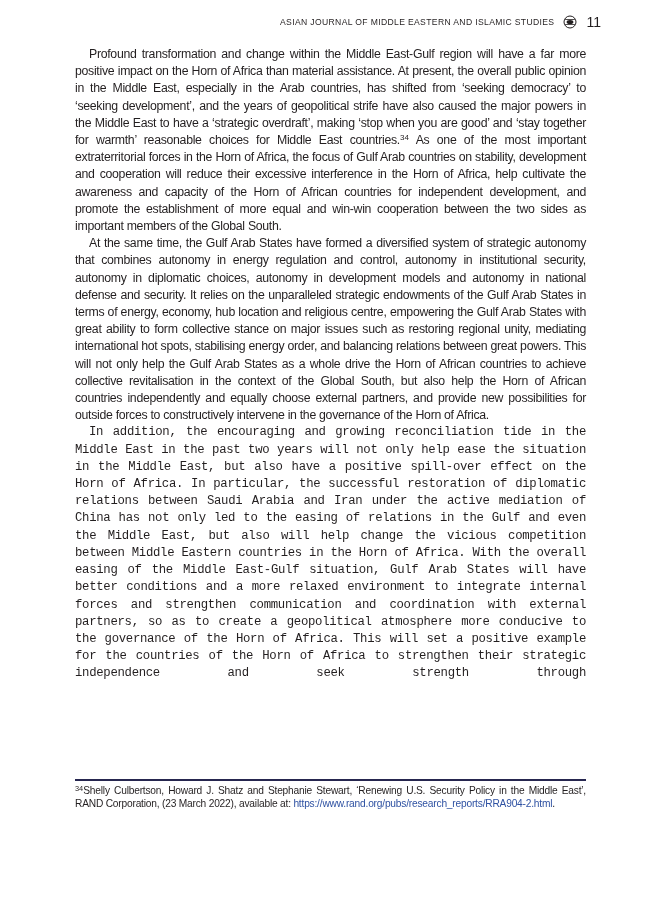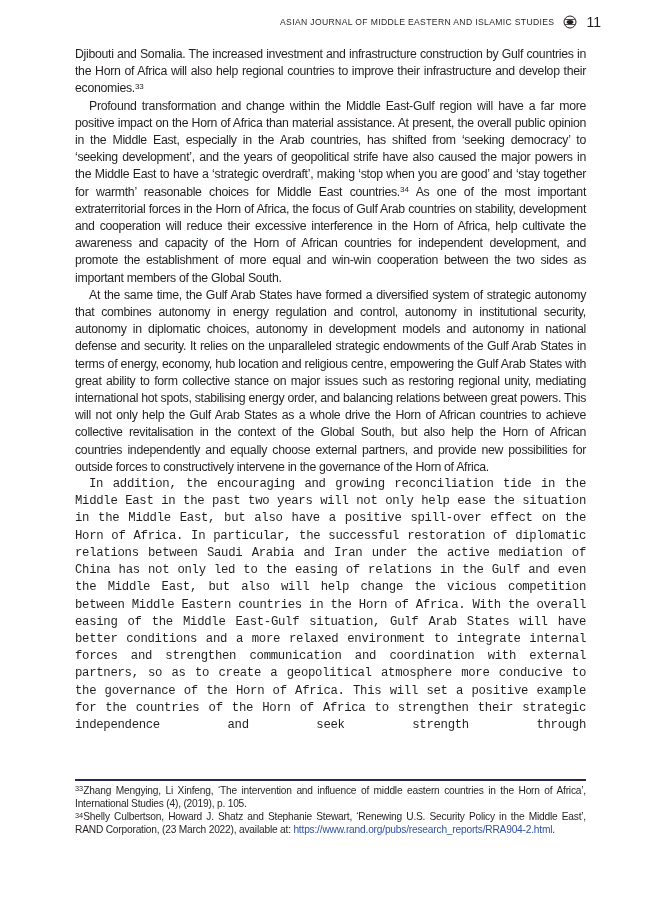--- a/index.html
+++ b/index.html
@@ -117,25 +117,23 @@
         <circle cx="7" cy="7" r="6" fill="none" stroke="#231f20" stroke-width="1"></circle>
         <line x1="2.1" y1="4.5" x2="11.9" y2="4.5" stroke="#231f20" stroke-width="0.8"></line>
         <line x1="2.1" y1="9.5" x2="11.9" y2="9.5" stroke="#231f20" stroke-width="0.8"></line>
         <ellipse cx="7" cy="7" rx="3.4" ry="2.1" fill="#231f20"></ellipse>
       </svg>
     </span>
     <span class="page-number">11</span>
   </div>
 
   <div class="body-text">
-    <p class="para no-indent"><span>Djibouti and Somalia. The increased investment and infrastructure construction by Gulf countries in the Horn of Africa will also help regional countries to improve their infrastructure and develop their economies.</span><sup>33</sup></p>
     <p class="para"><span>Profound transformation and change within the Middle East-Gulf region will have a far more positive impact on the Horn of Africa than material assistance. At present, the overall public opinion in the Middle East, especially in the Arab countries, has shifted from ‘seeking democracy’ to ‘seeking development’, and the years of geopolitical strife have also caused the major powers in the Middle East to have a ‘strategic overdraft’, making ‘stop when you are good’ and ‘stay together for warmth’ reasonable choices for Middle East countries.</span><sup>34</sup><span> As one of the most important extraterritorial forces in the Horn of Africa, the focus of Gulf Arab countries on stability, development and cooperation will reduce their excessive interference in the Horn of Africa, help cultivate the awareness and capacity of the Horn of African countries for independent development, and promote the establishment of more equal and win-win cooperation between the two sides as important members of the Global South.</span></p>
     <p class="para"><span>At the same time, the Gulf Arab States have formed a diversified system of strategic autonomy that combines autonomy in energy regulation and control, autonomy in institutional security, autonomy in diplomatic choices, autonomy in development models and autonomy in national defense and security. It relies on the unparalleled strategic endowments of the Gulf Arab States in terms of energy, economy, hub location and religious centre, empowering the Gulf Arab States with great ability to form collective stance on major issues such as restoring regional unity, mediating international hot spots, stabilising energy order, and balancing relations between great powers. This will not only help the Gulf Arab States as a whole drive the Horn of African countries to achieve collective revitalisation in the context of the Global South, but also help the Horn of African countries independently and equally choose external partners, and provide new possibilities for outside forces to constructively intervene in the governance of the Horn of Africa.</span></p>
     <p class="para cont"><span>In addition, the encouraging and growing reconciliation tide in the Middle East in the past two years will not only help ease the situation in the Middle East, but also have a positive spill-over effect on the Horn of Africa. In particular, the successful restoration of diplomatic relations between Saudi Arabia and Iran under the active mediation of China has not only led to the easing of relations in the Gulf and even the Middle East, but also will help change the vicious competition between Middle Eastern countries in the Horn of Africa. With the overall easing of the Middle East-Gulf situation, Gulf Arab States will have better conditions and a more relaxed environment to integrate internal forces and strengthen communication and coordination with external partners, so as to create a geopolitical atmosphere more conducive to the governance of the Horn of Africa. This will set a positive example for the countries of the Horn of Africa to strengthen their strategic independence and seek strength through</span></p>
   </div>
 
   <div class="footnotes">
     <div class="fn-rule"></div>
-    <p class="fn"><sup>33</sup><span>Zhang Mengying, Li Xinfeng, ‘The intervention and influence of middle eastern countries in the Horn of Africa’, International Studies (4), (2019), p. 105.</span></p>
     <p class="fn"><sup>34</sup><span>Shelly Culbertson, Howard J. Shatz and Stephanie Stewart, ‘Renewing U.S. Security Policy in the Middle East’, RAND Corporation, (23 March 2022), available at: </span><a class="url">https://www.rand.org/pubs/research_reports/RRA904-2.html</a><span>.</span></p>
   </div>
 
 </div>
 
 </body></html>

